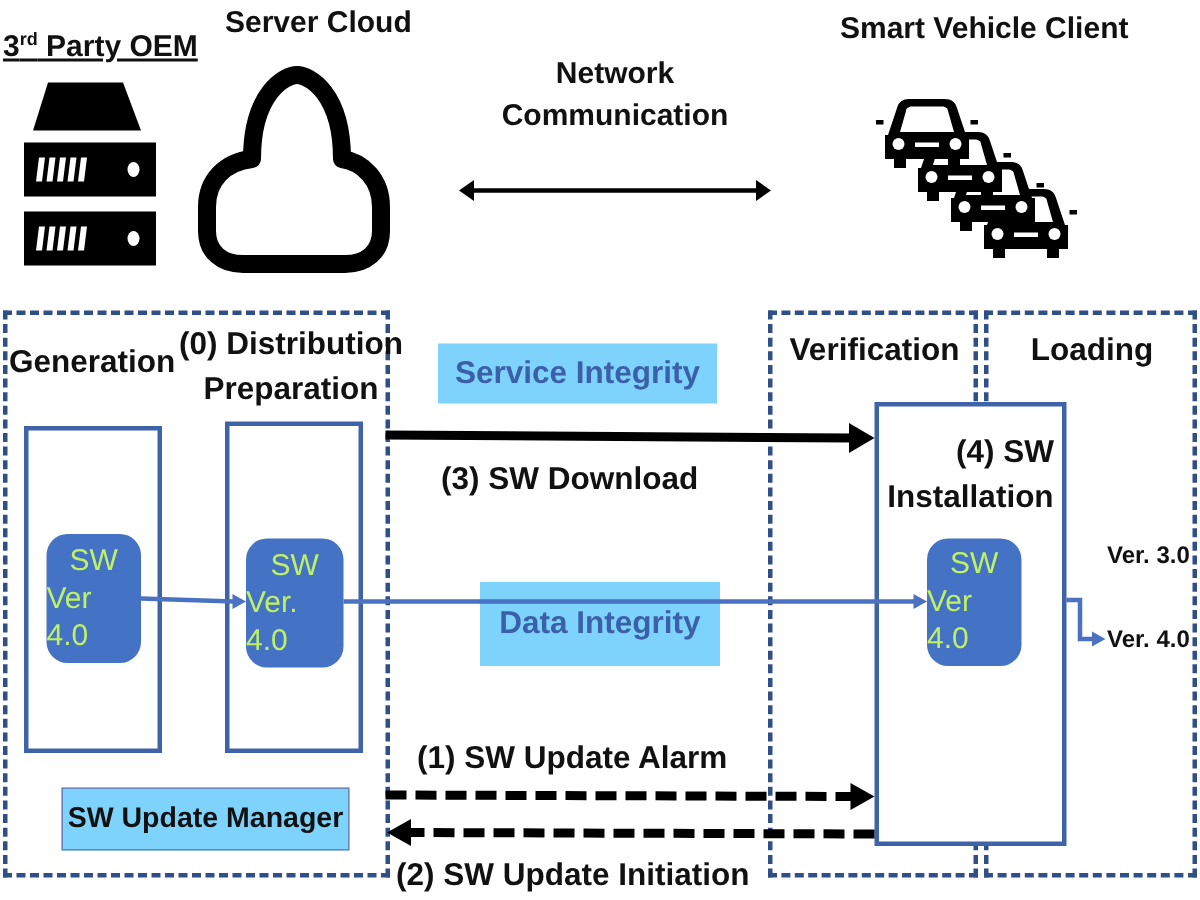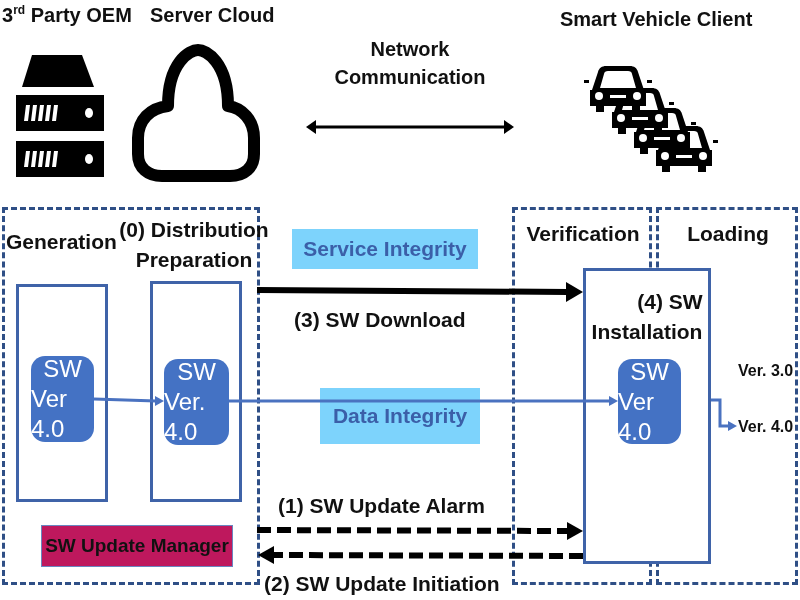--- a/index.html
+++ b/index.html
@@ -4,33 +4,33 @@
   <style>
     html, body { margin: 0; padding: 0; background: #ffffff; }
     body { width: 800px; height: 600px; position: relative; overflow: hidden;
            font-family: "Liberation Sans", "DejaVu Sans", sans-serif; color: #111; }
     .abs { position: absolute; }
     .title { font-weight: bold; font-size: 20px; white-space: nowrap; line-height: 1.1; }
     .lbl { font-weight: bold; font-size: 21px; white-space: nowrap; line-height: 1.15; text-align: center; }
     .dash-region { position: absolute; border: 3px dashed #2f4f86; box-sizing: border-box; }
     .solid-box { position: absolute; border: 3px solid #3f63a8; box-sizing: border-box; background: transparent; }
     .sw-chip { position: absolute; background: #4472c4; border-radius: 14px; display: flex; flex-direction: column;
-               align-items: center; justify-content: center; font-size: 24px; color: #ffffff; line-height: 1.25; }
+               align-items: center; justify-content: center; font-size: 20px; color: #bef264; line-height: 1.25; }
     .green-tag { position: absolute; background: #7dd3fc; color: #3b5fa8; font-weight: bold; font-size: 21px;
                  display: flex; align-items: center; justify-content: center; white-space: nowrap; }
-    .mgr { position: absolute; border: 1.5px solid #6a86c0; background: #be185d; font-size: 19px; font-weight: bold;
+    .mgr { position: absolute; border: 1.5px solid #6a86c0; background: #7dd3fc; font-size: 19px; font-weight: bold;
            display: flex; align-items: center; justify-content: center; white-space: nowrap; }
     .ver { font-size: 16px; font-weight: bold; white-space: nowrap; }
     svg.overlay { position: absolute; left: 0; top: 0; pointer-events: none; }
     sup { font-size: 12px; }
   </style>
 </head>
 <body>
 
-<div class="abs title" style="left:2px; top:4px;">
+<div class="abs title" style="left:2px; top:20px;text-decoration:underline;">
   <span>3</span><sup>rd</sup><span> Party OEM</span>
 </div>
 <div class="abs title" style="left:150px; top:4px;">Server Cloud</div>
 <div class="abs title" style="left:560px; top:8px;text-align:right;">Smart Vehicle Client</div>
 <div class="abs title" style="left:340px; top:38px; width:140px; text-align:center;">Network</div>
 <div class="abs title" style="left:320px; top:66px; width:180px; text-align:center;">Communication</div>
 
 <svg class="abs" style="left:10px; top:45px;" width="100" height="135" viewBox="0 0 100 135">
   <polygon points="22,10 72,10 84,42 12,42" fill="#000"></polygon>
   <rect x="6" y="50" width="88" height="36" fill="#000"></rect>

